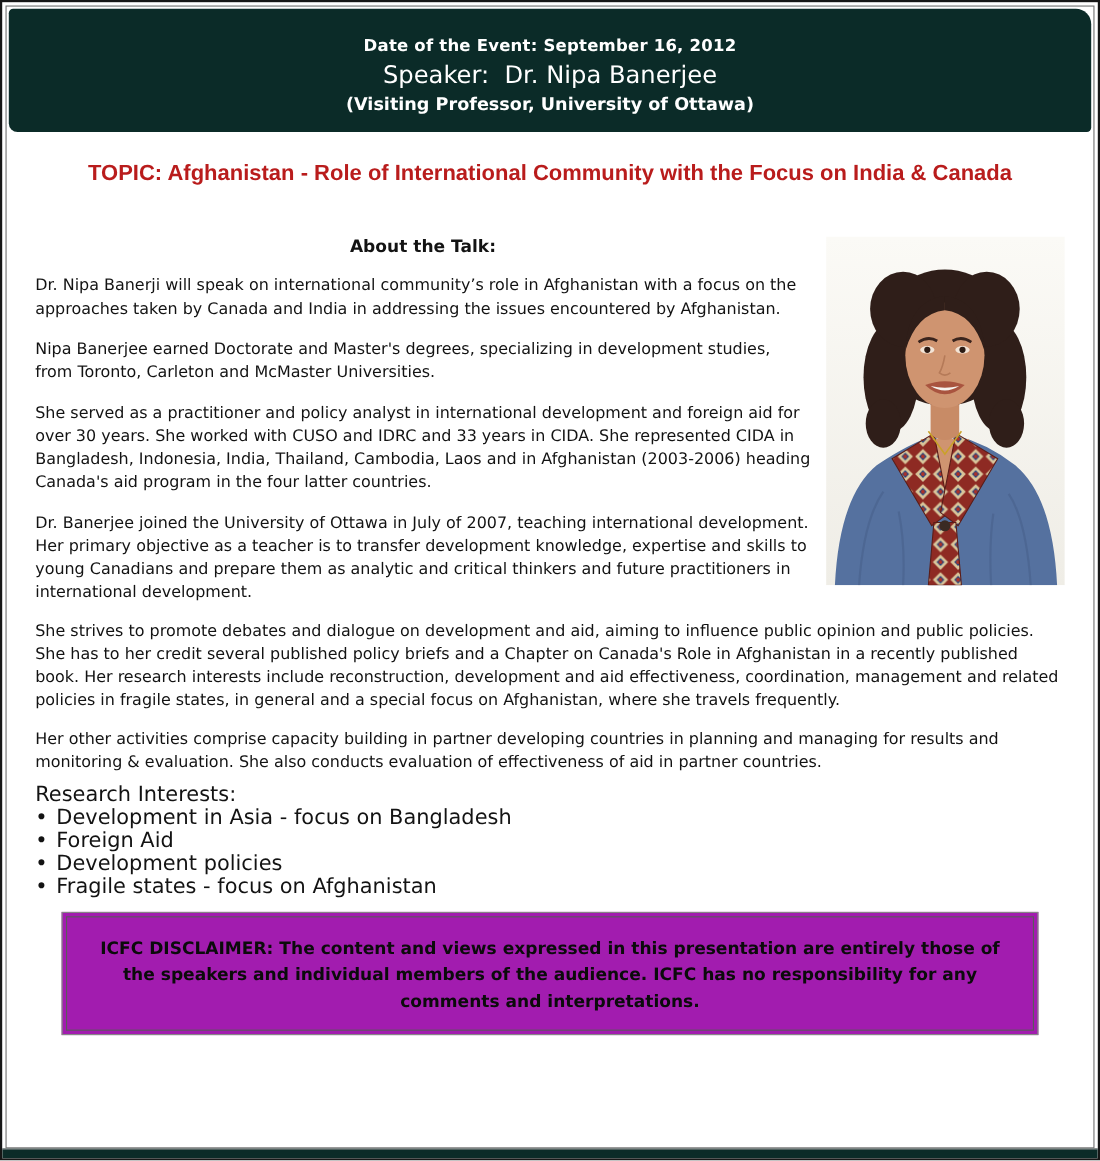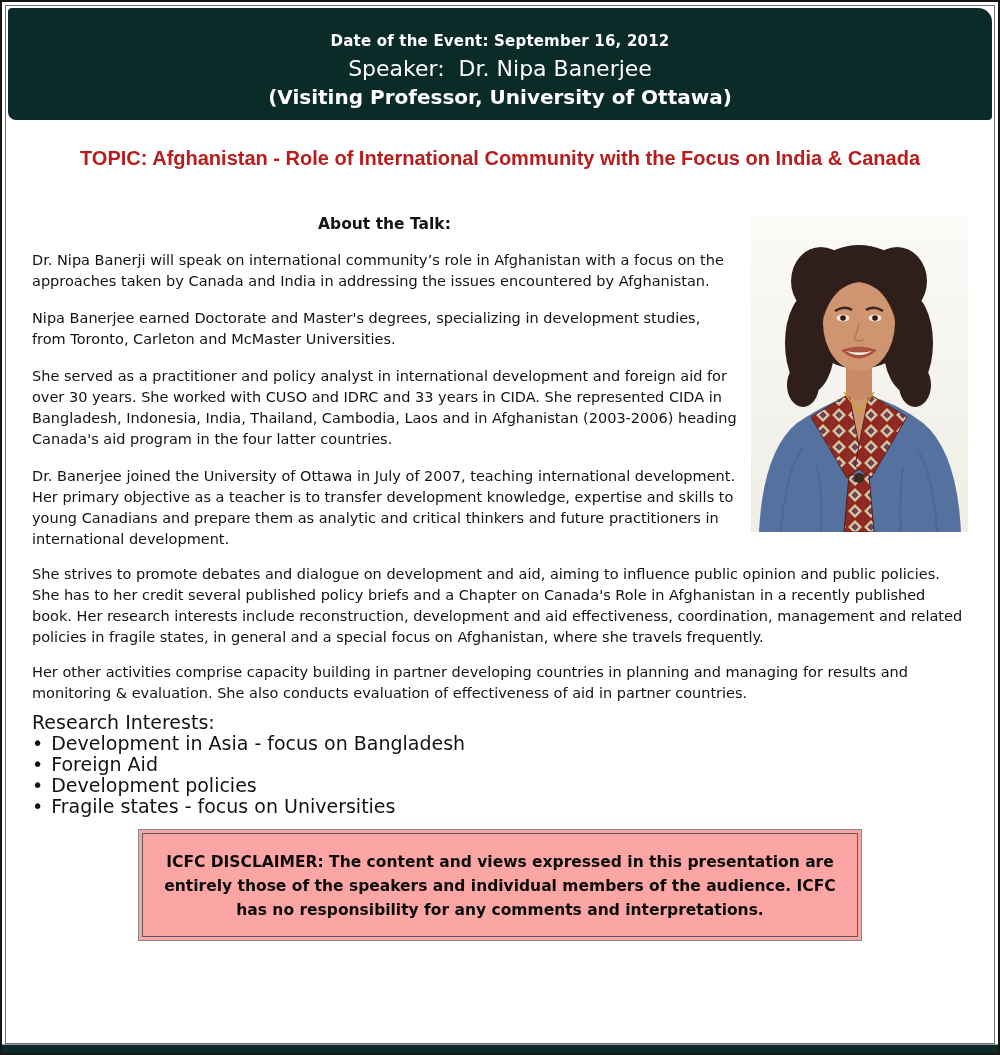--- a/index.html
+++ b/index.html
@@ -29,21 +29,21 @@
     height: 112px;
     box-sizing: border-box;
     background: #0b2b28;
     border-radius: 4px 14px 4px 8px;
     color: #ffffff;
     text-align: center;
     padding-top: 24px;
   }
   .h-date   { font-size: 15px; font-weight: bold; letter-spacing: 0.2px; }
   .h-speaker{ font-size: 22px; font-weight: normal; margin-top: 6px; white-space: pre-wrap; }
-  .h-affil  { font-size: 20px; font-weight: bold; margin-top: 4px; }
+  .h-affil  { font-size: 16px; font-weight: bold; margin-top: 4px; }
 
   .content { padding: 0 26px; }
 
   .topic {
     margin: 26px 2px 0;
     font-family: "Liberation Sans", "DejaVu Sans", sans-serif;
     font-size: 20px;
     line-height: 25px;
     font-weight: bold;
     text-align: center;
@@ -71,25 +71,25 @@
     font-size: 14.5px;
     line-height: 21px;
   }
   .body-p.tight { margin-top: 14px; }
 
   .research { margin-top: 8px; font-size: 19px; line-height: 21px; }
   .ri-item::before { content: "\2022"; margin-right: 8px; }
 
   .disclaimer-outer {
     margin: 12px auto 0;
-    width: 724px;
+    width: 888px;
     box-sizing: border-box;
     border: 1px solid #868686;
     padding: 3px;
-    background: #fca5a5;
+    background: #a21caf;
   }
   .disclaimer-inner {
     border: 1px solid #5a5a5a;
     padding: 16px 18px 14px;
     text-align: center;
     font-weight: bold;
     font-size: 15.5px;
     line-height: 24px;
     color: #0b0b0b;
   }
@@ -187,21 +187,21 @@
       <p class="body-p">She served as a practitioner and policy analyst in international development and foreign aid for over 30 years. She worked with CUSO and IDRC and 33 years in CIDA. She represented CIDA in Bangladesh, Indonesia, India, Thailand, Cambodia, Laos and in Afghanistan (2003-2006) heading Canada's aid program in the four latter countries.</p>
       <p class="body-p">Dr. Banerjee joined the University of Ottawa in July of 2007, teaching international development. Her primary objective as a teacher is to transfer development knowledge, expertise and skills to young Canadians and prepare them as analytic and critical thinkers and future practitioners in international development.</p>
       <p class="body-p tight">She strives to promote debates and dialogue on development and aid, aiming to influence public opinion and public policies. She has to her credit several published policy briefs and a Chapter on Canada's Role in Afghanistan in a recently published book. Her research interests include reconstruction, development and aid effectiveness, coordination, management and related policies in fragile states, in general and a special focus on Afghanistan, where she travels frequently.</p>
       <p class="body-p tight">Her other activities comprise capacity building in partner developing countries in planning and managing for results and monitoring &amp; evaluation. She also conducts evaluation of effectiveness of aid in partner countries.</p>
 
       <div class="research">
         <div>Research Interests:</div>
         <div class="ri-item">Development in Asia - focus on Bangladesh</div>
         <div class="ri-item">Foreign Aid</div>
         <div class="ri-item">Development policies</div>
-        <div class="ri-item">Fragile states - focus on Universities</div>
+        <div class="ri-item">Fragile states - focus on Afghanistan</div>
       </div>
 
       <div class="disclaimer-outer">
         <div class="disclaimer-inner">ICFC DISCLAIMER: The content and views expressed in this presentation are entirely those of the speakers and individual members of the audience. ICFC has no responsibility for any comments and interpretations.</div>
       </div>
 
     </div>
   </div>
 
   <div class="footer-band"></div>

